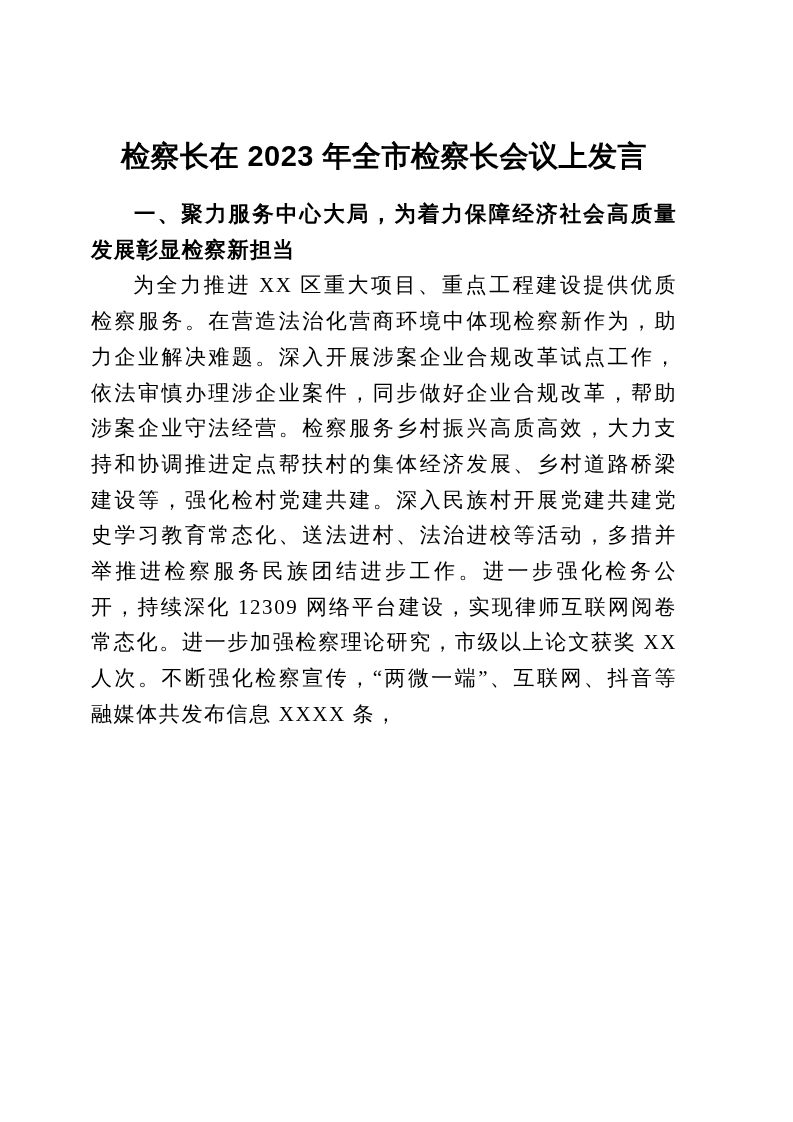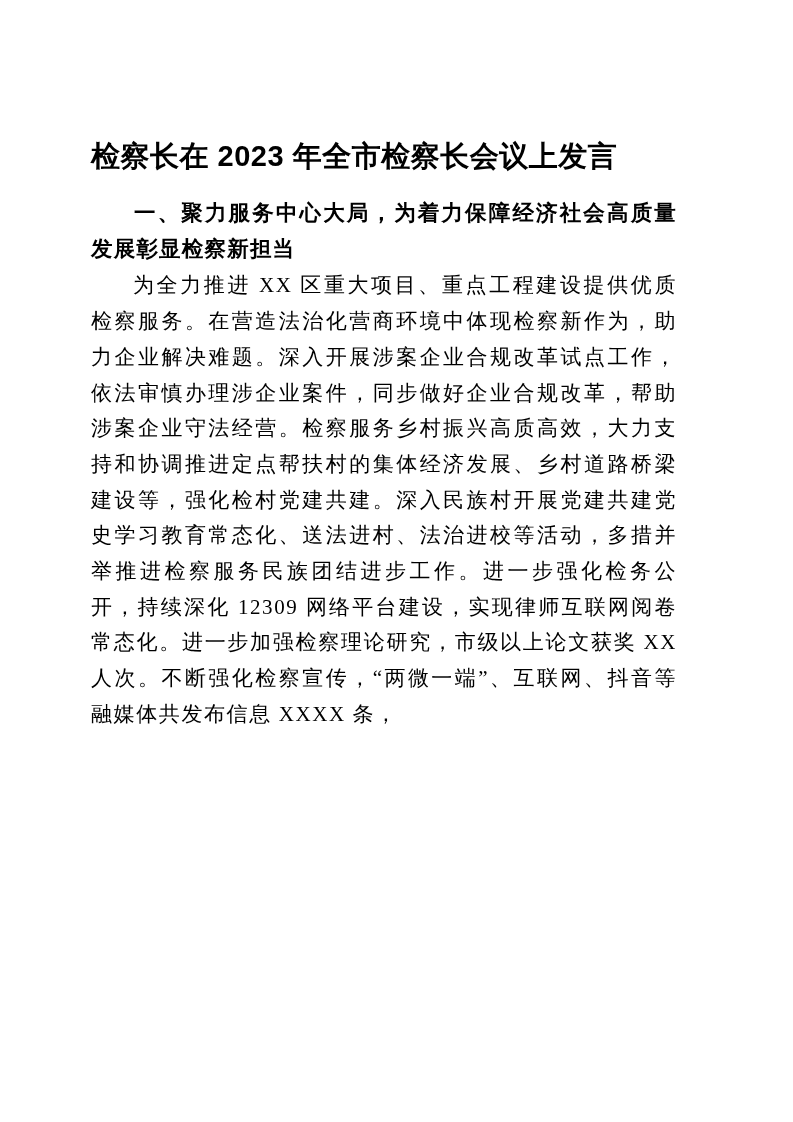--- a/index.html
+++ b/index.html
@@ -23,38 +23,38 @@
     left: 91px;
     top: 138px;
     width: 586px;
     color: #000000;
   }
   .doc-title {
     font-family: "Liberation Sans", "DejaVu Sans", sans-serif;
     font-weight: 700;
     font-size: 29px;
     line-height: 37px;
-    text-align: left;
+    text-align: center;
     letter-spacing: 0.5px;
     margin: 0 0 22px 0;
     color: #000000;
   }
   .para {
     font-family: "Liberation Serif", "DejaVu Serif", serif;
     font-size: 21px;
     line-height: 35.7px;
     letter-spacing: 1.6px;
     text-align: justify;
     text-indent: 2em;
     margin: 0;
     color: #000000;
     word-break: break-all;
   }
   .section-heading {
-    font-family: Liberation Mono, monospace;
+    font-family: Liberation Sans, sans-serif;
     font-weight: 700;
     font-size: 21.5px;
     line-height: 35.7px;
     letter-spacing: 1.2px;
     text-align: justify;
     text-indent: 2em;
     margin: 18px 0 0 0;
     color: #000000;
     word-break: break-all;
   }

